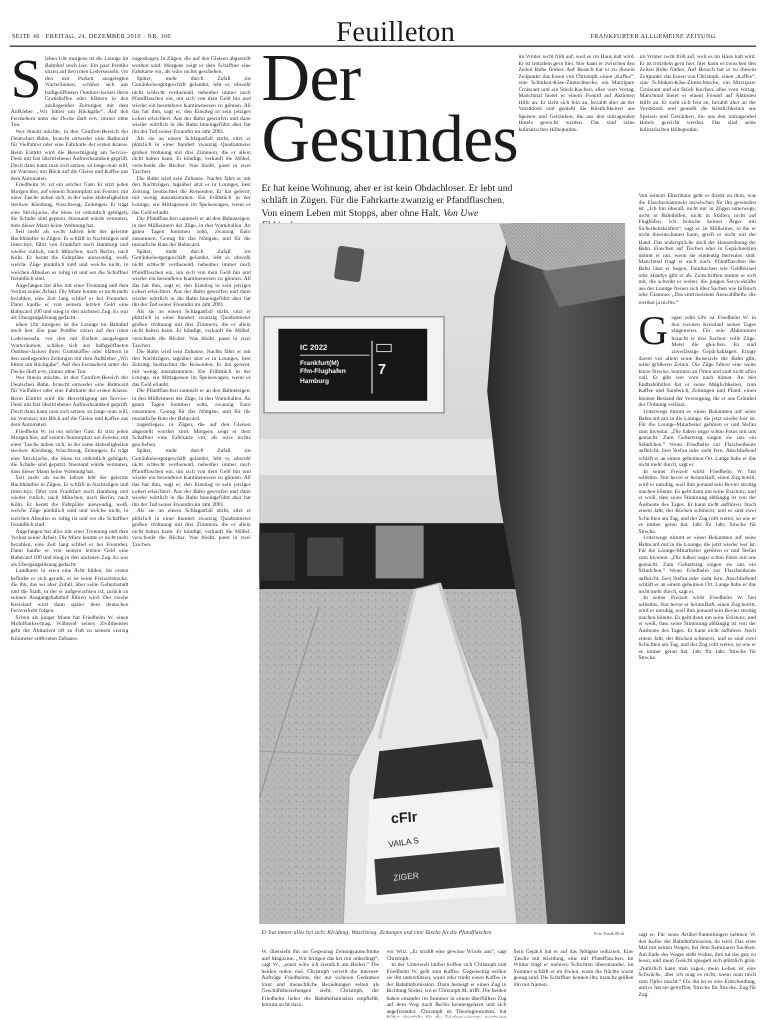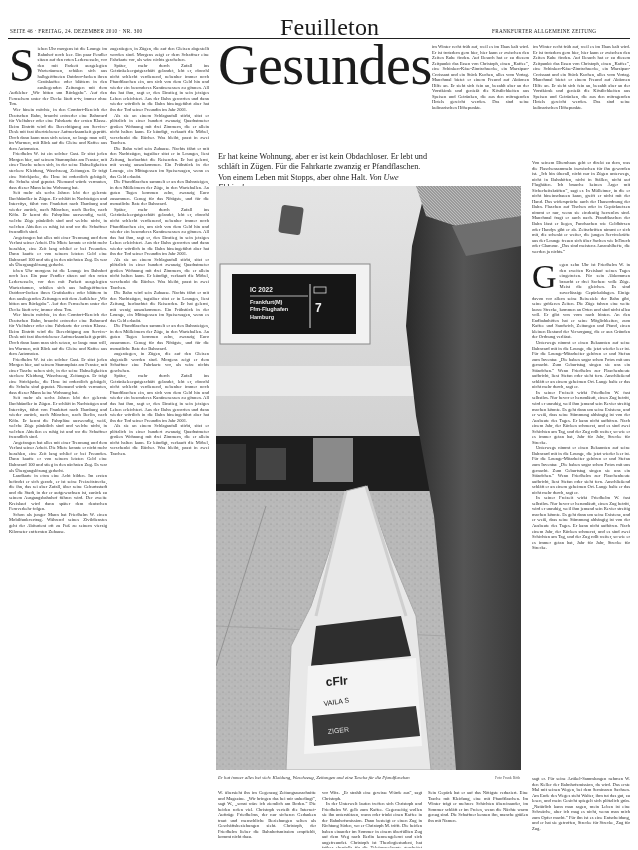--- a/index.html
+++ b/index.html
@@ -53,20 +53,21 @@
   <p>Später, mehr durch Zufall ins Getränkeleergutgeschäft gelandet, lebt er, obwohl nicht schlecht verdienend, nebenher immer noch Pfandflaschen ein, um sich von dem Geld hin und wieder ein besonderes Kantinenessen zu gönnen. All das hat ihm, sagt er, den Einstieg in sein jetziges Leben erleichtert. Aus der Bahn geworfen und dann wieder wörtlich in die Bahn hineingeführt aber hat ihn der Tod seiner Freundin im Jahr 2001.</p>
   <p>Als sie an einem Schlaganfall stirbt, sitzt er plötzlich in einer hundert zwanzig Quadratmeter großen Wohnung mit drei Zimmern, die er allein nicht halten kann. Er kündigt, verkauft die Möbel, verschenkt die Bücher. Was bleibt, passt in zwei Taschen.</p>
   <p>Die Bahn wird sein Zuhause. Nachts fährt er mit den Nachtzügen, tagsüber sitzt er in Lounges, liest Zeitung, beobachtet die Reisenden. Er hat gelernt, mit wenig auszukommen. Ein Frühstück in der Lounge, ein Mittagessen im Speisewagen, wenn es das Geld erlaubt.</p>
   <p>Die Pfandflaschen sammelt er an den Bahnsteigen, in den Mülleimern der Züge, in den Wartehallen. An guten Tagen kommen zehn, zwanzig Euro zusammen. Genug für das Nötigste, und für die monatliche Rate der Bahncard.</p>
   <p>zugestiegen, in Zügen, die auf den Gleisen abgestellt worden sind. Morgens zeigt er dem Schaffner eine Fahrkarte vor, als wäre nichts geschehen.</p>
   <p>Später, mehr durch Zufall ins Getränkeleergutgeschäft gelandet, lebt er, obwohl nicht schlecht verdienend, nebenher immer noch Pfandflaschen ein, um sich von dem Geld hin und wieder ein besonderes Kantinenessen zu gönnen. All das hat ihm, sagt er, den Einstieg in sein jetziges Leben erleichtert. Aus der Bahn geworfen und dann wieder wörtlich in die Bahn hineingeführt aber hat ihn der Tod seiner Freundin im Jahr 2001.</p>
   <p>Als sie an einem Schlaganfall stirbt, sitzt er plötzlich in einer hundert zwanzig Quadratmeter großen Wohnung mit drei Zimmern, die er allein nicht halten kann. Er kündigt, verkauft die Möbel, verschenkt die Bücher. Was bleibt, passt in zwei Taschen.</p>
 </div>
 
 <div class="abs headline">
+  <div>Der</div>
   <div>Gesundes</div>
 </div>
 <div class="abs deck">
   <span>Er hat keine Wohnung, aber er ist kein Obdachloser. Er lebt und schläft in Zügen. Für die Fahrkarte zwanzig er Pfandflaschen. Von einem Leben mit Stopps, aber ohne Halt.</span>
   <em>Von Uwe Ebbinghaus</em>
 </div>
 
 <div class="abs photo">
   <svg width="305" height="584" viewBox="0 0 305 584">
     <defs>

